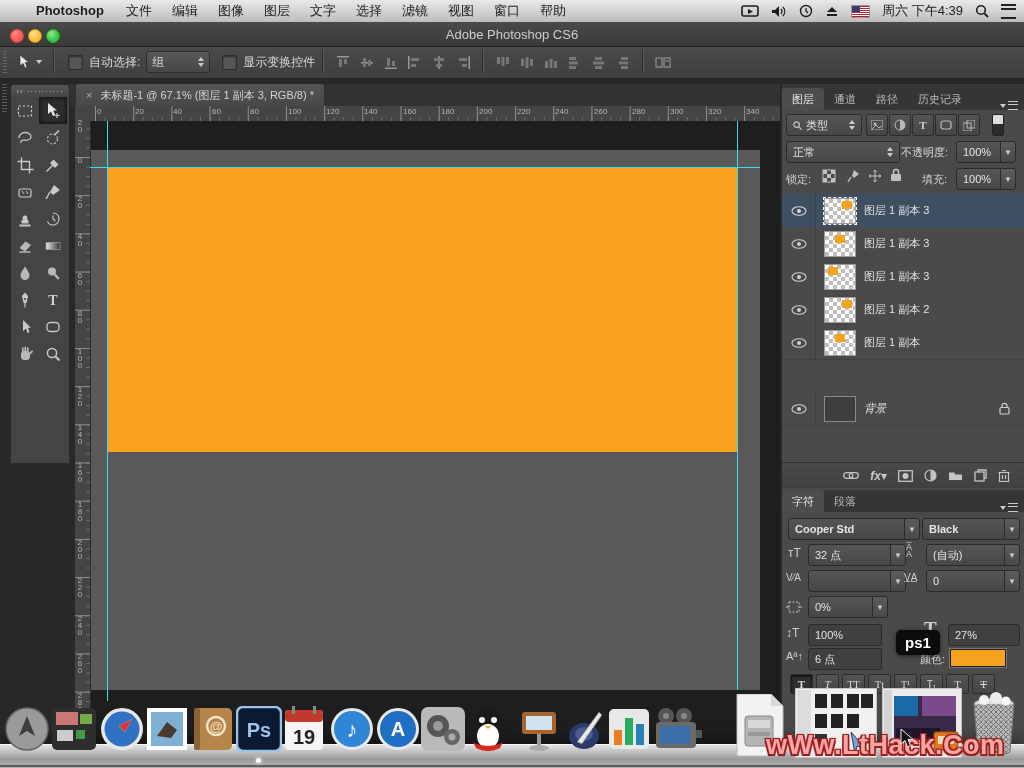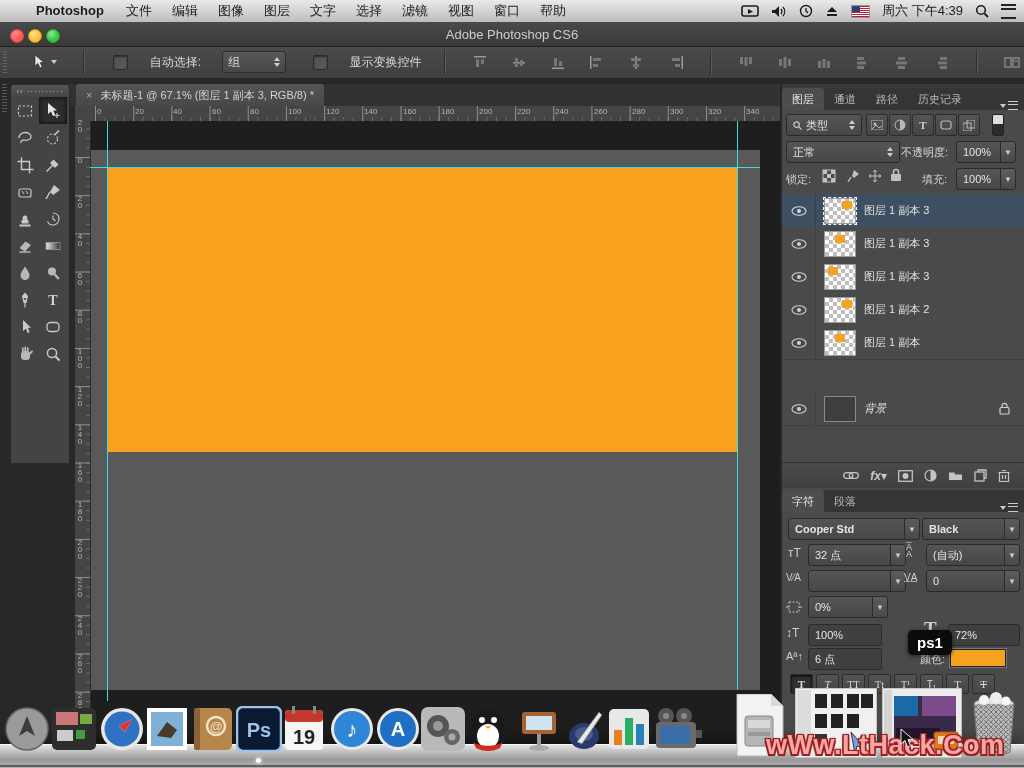--- a/index.html
+++ b/index.html
@@ -22,21 +22,21 @@
   
   .titlebar{left:0;top:22px;width:1024px;height:24px;background:linear-gradient(#4a4a4a,#393939);
     border-bottom:1px solid #222;display:flex;align-items:center;justify-content:center;
     color:#cecece;font-size:13px;z-index:29;}
   .tl{position:absolute;top:6.5px;width:12px;height:12px;border-radius:50%;}
   .tl.r{left:10px;background:radial-gradient(circle at 35% 30%,#ff8a85,#fc5753 60%);border:0.5px solid #d44;}
   .tl.y{left:28px;background:radial-gradient(circle at 35% 30%,#ffe08a,#fdbc40 60%);border:0.5px solid #c90;}
   .tl.g{left:46px;background:radial-gradient(circle at 35% 30%,#8fe78a,#33c748 60%);border:0.5px solid #2a2;}
   
   .optbar{left:0;top:46px;width:1024px;height:32px;background:linear-gradient(#4b4b4b,#3f3f3f);
-    border-bottom:1px solid #262626;display:flex;align-items:center;font-size:12px;color:#d8d8d8;z-index:28;justify-content:space-between;}
+    border-bottom:1px solid #262626;display:flex;align-items:center;font-size:12px;color:#d8d8d8;z-index:28;}
   .grip{width:4px;height:22px;margin:0 6px 0 3px;background:repeating-linear-gradient(#666 0 1px,transparent 1px 3px);}
   .cb{width:13px;height:13px;background:#565656;border:1px solid #2c2c2c;border-radius:2px;box-shadow:inset 0 1px 2px rgba(0,0,0,.5);margin:0 6px;}
   .ddbox{height:20px;background:linear-gradient(#585858,#474747);border:1px solid #2c2c2c;border-radius:3px;
     display:flex;align-items:center;padding:0 5px;gap:8px;margin:0 6px;}
   .ud{display:inline-flex;flex-direction:column;gap:2px;margin-left:auto;}
   .tu{width:0;height:0;border-left:3.5px solid transparent;border-right:3.5px solid transparent;border-bottom:4px solid #ccc;}
   .td{width:0;height:0;border-left:3.5px solid transparent;border-right:3.5px solid transparent;border-top:4px solid #ccc;}
   .vsep{width:1px;height:24px;background:#2e2e2e;border-right:1px solid #5a5a5a;margin:0 7px;}
   .obtn{width:24px;height:22px;display:flex;align-items:center;justify-content:center;}
   
@@ -93,21 +93,21 @@
   .thumb.dark{background:#3e3e3e;border-color:#888;}
   .patch{position:absolute;width:10px;height:8px;background:#f7a21f;}
   .p-tr{right:3px;top:2px;} .p-tc{left:10px;top:3px;} .p-tl{left:3px;top:2px;}
   .lname{margin-left:8px;color:#e2e2e2;}
   .lbar{position:absolute;left:0;width:242px;height:26px;background:linear-gradient(#4a4a4a,#404040);border-top:1px solid #2f2f2f;display:flex;align-items:center;justify-content:flex-end;gap:11px;padding-right:14px;box-sizing:border-box;color:#c9c9c9;}
   .cicon{position:absolute;color:#cfcfcf;}
   .tbtn{width:21px;height:18px;background:linear-gradient(#545454,#454545);border:1px solid #2c2c2c;border-radius:2px;display:flex;align-items:center;justify-content:center;color:#d8d8d8;font-size:11px;}
   .tbtn.on{background:#303030;box-shadow:inset 0 1px 3px #000;}
   
   .psbadge{left:896px;top:630px;width:44px;height:25px;background:#0b0b0b;border-radius:5px;color:#fff;
-    font-weight:bold;font-size:15px;display:flex;align-items:center;justify-content:center;z-index:40;box-shadow:0 1px 4px rgba(0,0,0,.6);margin-left:12px;}
+    font-weight:bold;font-size:15px;display:flex;align-items:center;justify-content:center;z-index:40;box-shadow:0 1px 4px rgba(0,0,0,.6);}
   .dock{left:0;top:690px;width:1024px;height:78px;z-index:50;}
   .shelf{position:absolute;left:0;top:54px;width:1024px;height:24px;background:linear-gradient(#e3e3e3,#9a9a9a 60%,#b5b5b5);border-top:1px solid #f5f5f5;box-shadow:0 -6px 14px rgba(0,0,0,.35);}
   .shelf:after{content:"";position:absolute;left:0;bottom:2px;width:100%;height:2px;background:#5c5c5c;}
   .dicon{position:absolute;}
   .watermark{left:766px;top:730px;font-size:27px;font-weight:bold;color:#fca5a5;letter-spacing:0.5px;z-index:60;
     text-shadow:1.5px 1.5px 0 #9c1f1f,-1.5px -1.5px 0 #9c1f1f,1.5px -1.5px 0 #9c1f1f,-1.5px 1.5px 0 #9c1f1f,0 0 3px #7a1414;white-space:nowrap;}
   .cursor{left:900px;top:728px;z-index:70;}
   svg{display:block;}
 </style>
 </head>
@@ -755,21 +755,21 @@
     <div class="fld" style="left:26px;top:512px;width:66px;">
       <span>0%</span>
       <span class="arr">▼</span>
     </div>
     <span class="cicon" style="left:4px;top:542px;font-size:12px;">↕T</span>
     <div class="fld dark" style="left:26px;top:540px;width:60px;">
       <span>100%</span>
     </div>
     <span class="cicon" style="left:142px;top:534px;font-size:19px;font-weight:bold;font-family:'Liberation Serif',serif;">T</span>
     <div class="fld dark" style="left:166px;top:540px;width:58px;">
-      <span>72%</span>
+      <span>27%</span>
     </div>
     <span class="cicon" style="left:4px;top:566px;font-size:11px;">Aª↑</span>
     <div class="fld dark" style="left:26px;top:564px;width:60px;">
       <span>6 点</span>
     </div>
     <span class="lbl" style="left:138px;top:568px;">颜色:</span>
     <span class="abs" style="left:168px;top:565px;width:54px;height:16px;background:#f7a21f;border:1px solid #1f1f1f;box-shadow:0 0 0 1px #777;"></span>
 
     <div class="abs" style="left:8px;top:590px;display:flex;gap:3px;">
       <span class="tbtn on" style="font-family:'Liberation Serif',serif;font-weight:bold;">T</span>

